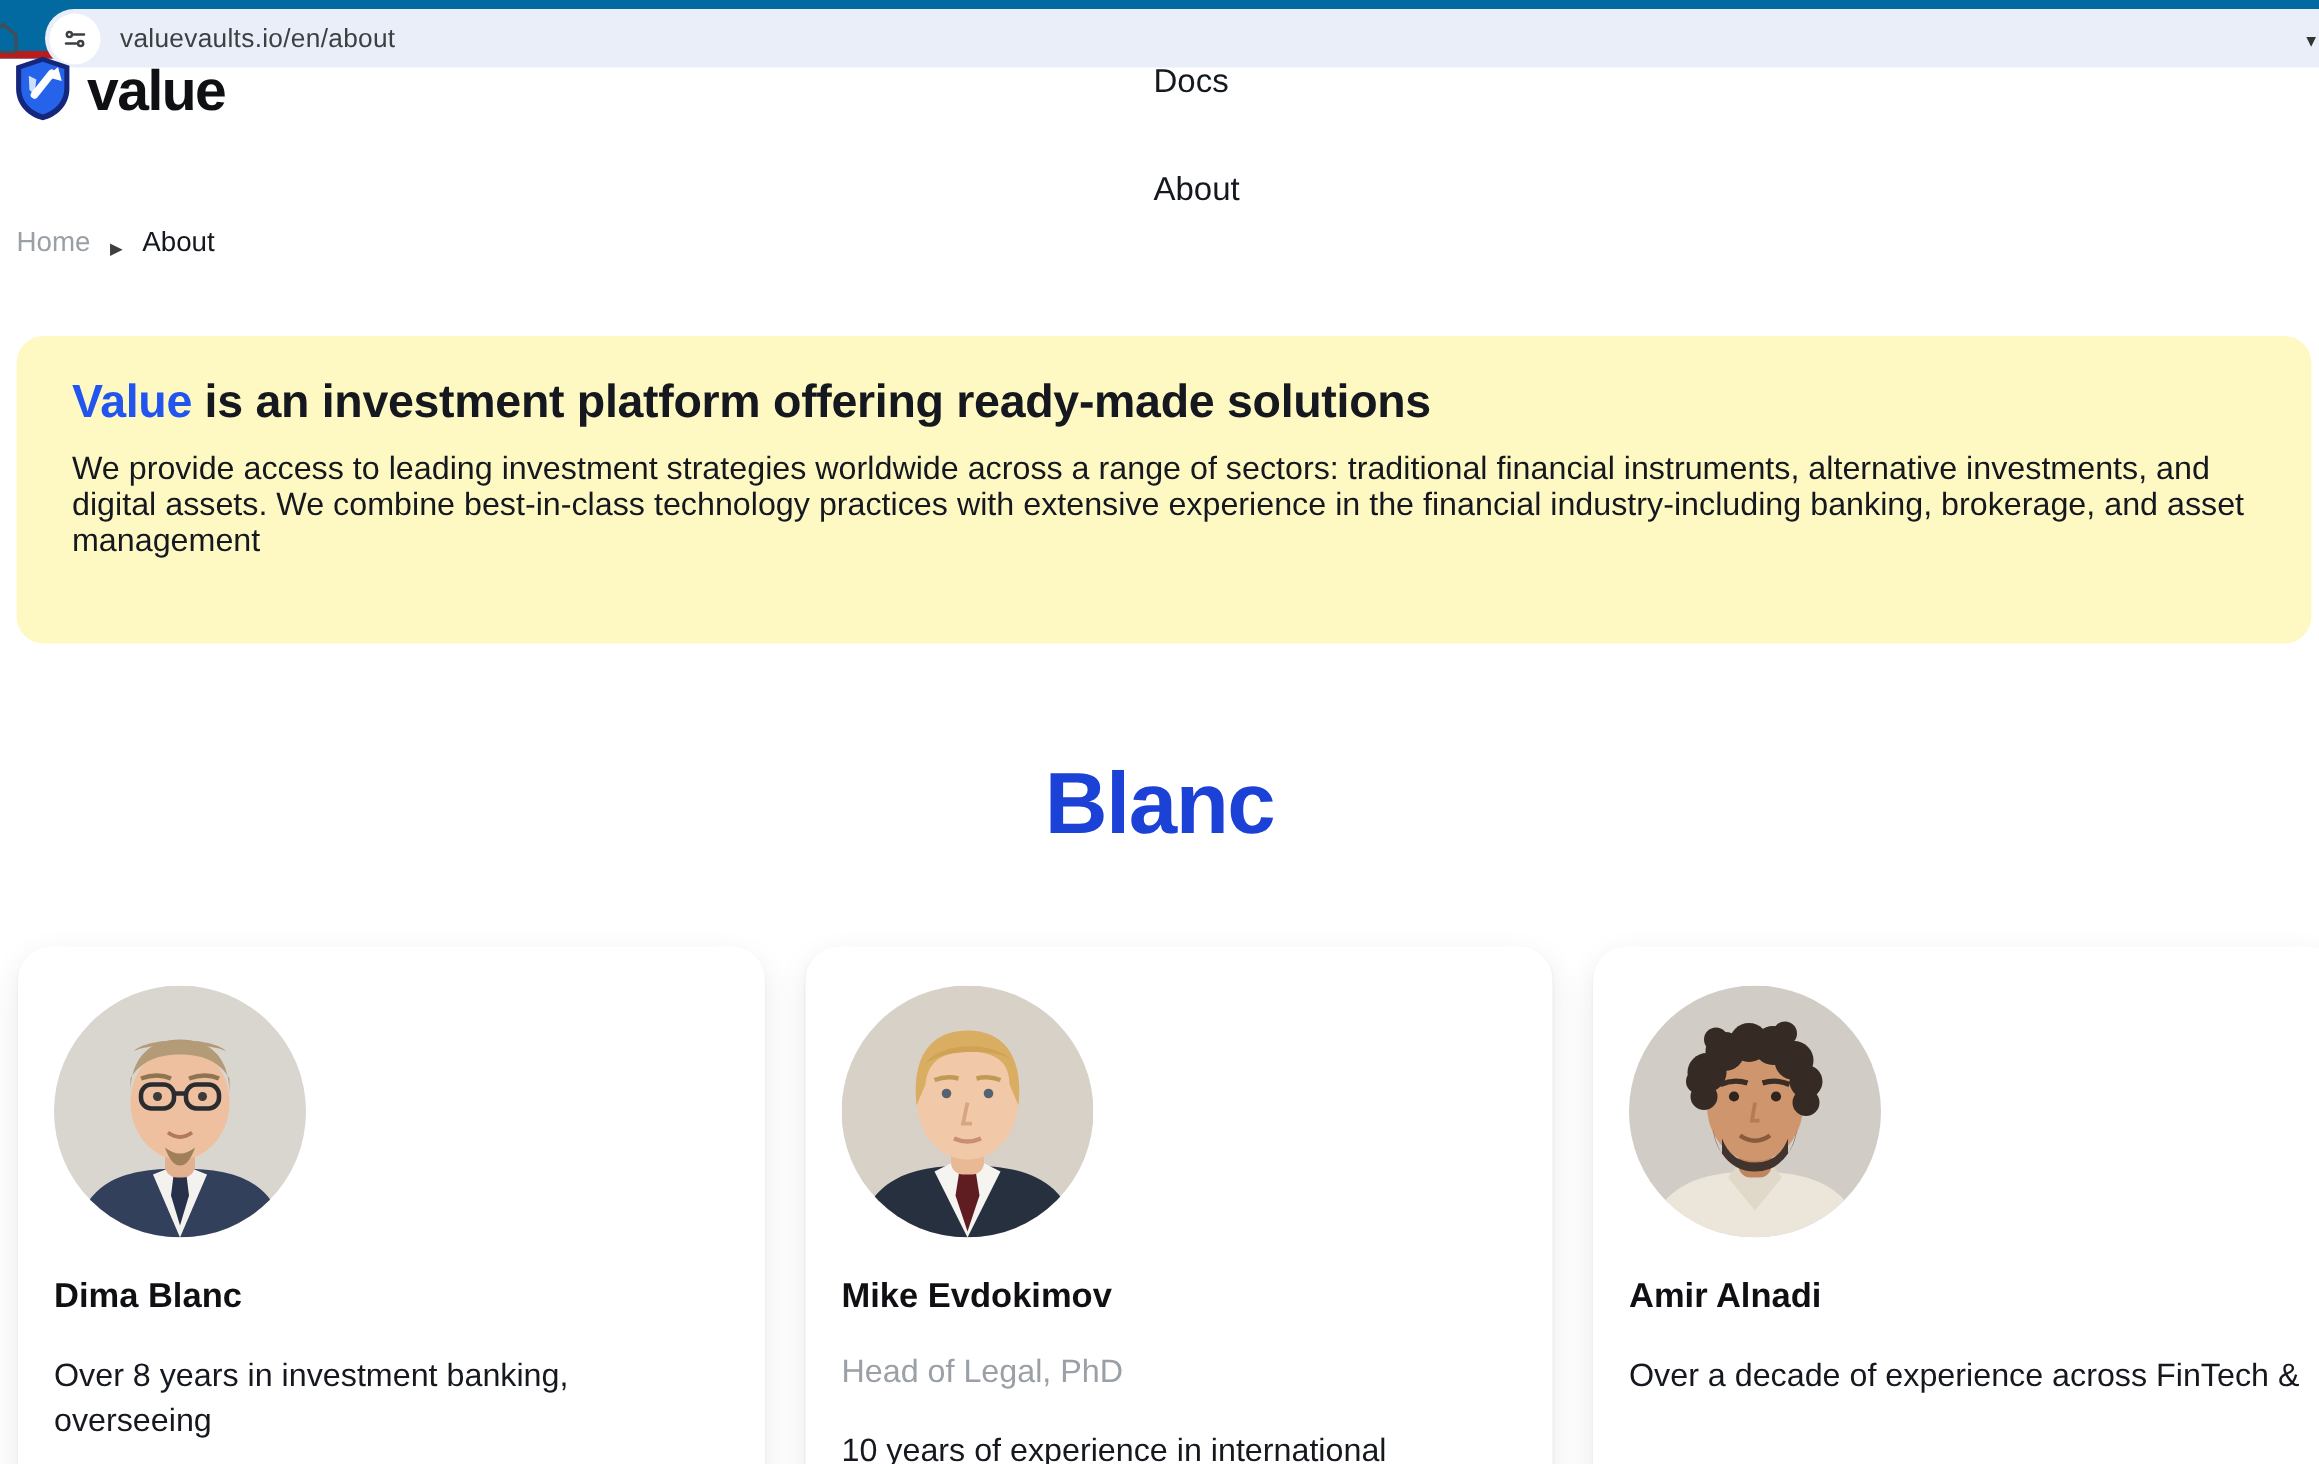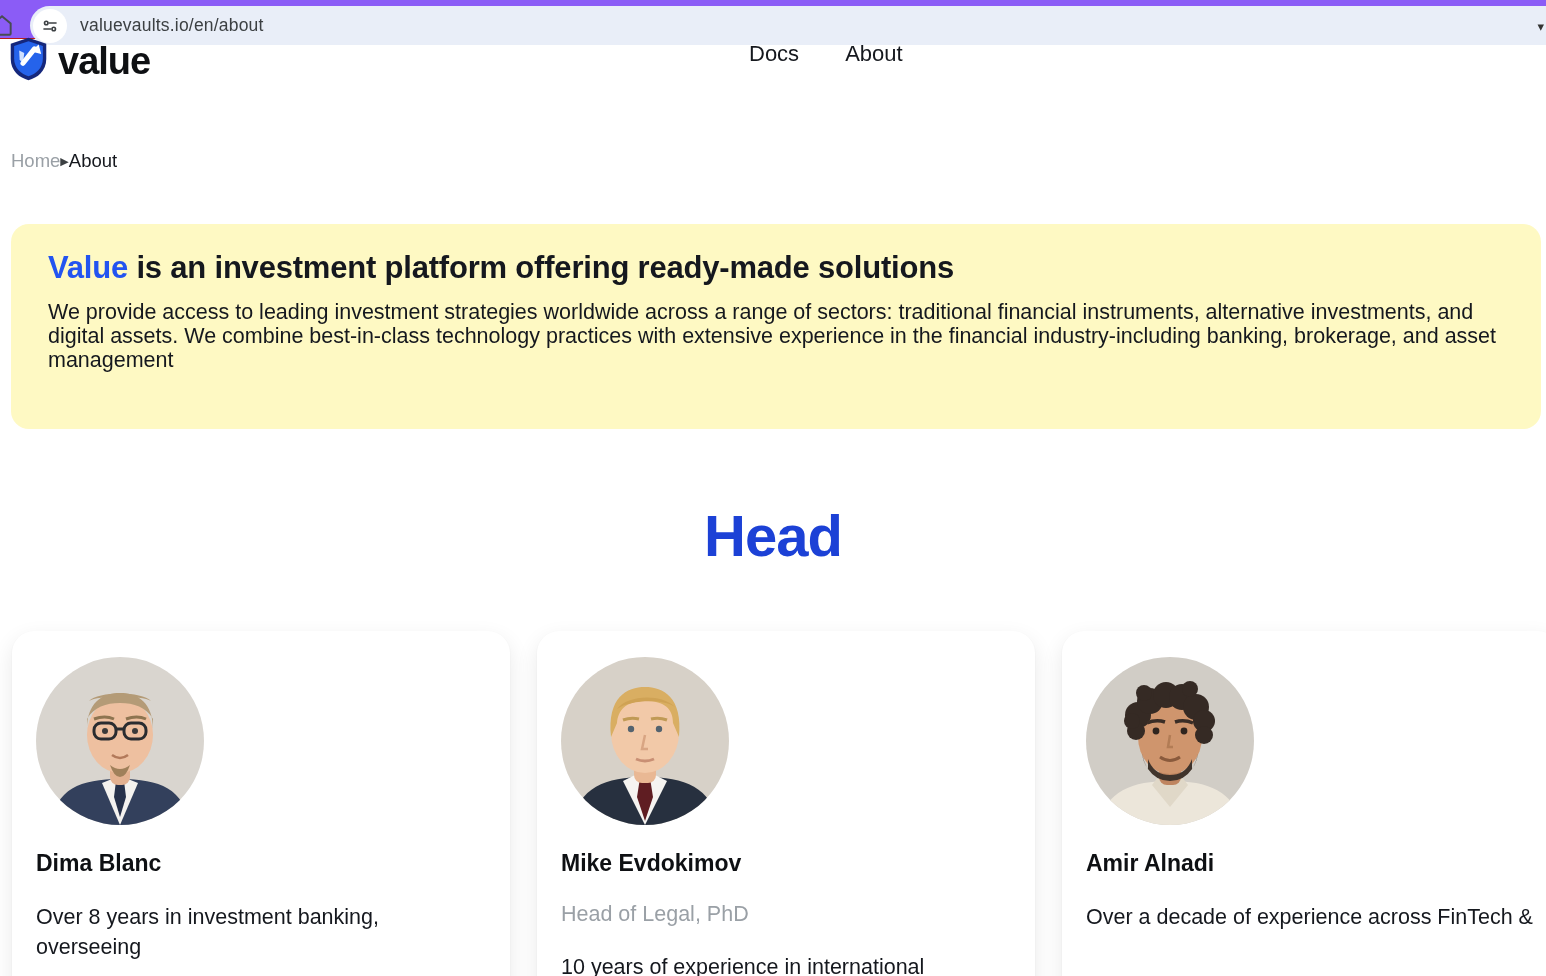--- a/index.html
+++ b/index.html
@@ -1,38 +1,38 @@
 <!DOCTYPE html>
 <html><head>
 <meta charset="utf-8">
 <style>
   * { margin:0; padding:0; box-sizing:border-box; }
   html,body { width:1546px; height:976px; overflow:hidden; background:#fff;
               font-family:"Liberation Sans", sans-serif; color:#15181e; }
 
   
-  .chrome { position:relative; height:39px; background:#8b5cf6; border-bottom:1px solid #b91c1c; }
+  .chrome { position:relative; height:39px; background:#0369a1; border-bottom:5px solid #b91c1c; }
   .home-ico { position:absolute; left:-11px; top:12px; color:#474b52; }
   .url-pill { position:absolute; left:30px; right:-26px; top:6px; height:39px;
               background:#e9eef8; border-radius:20px; display:flex; align-items:center; }
   .tune-circle { width:34px; height:34px; border-radius:50%; background:#fff;
                  margin-left:3px; display:flex; align-items:center; justify-content:center; }
   .url-text { margin-left:13px; font-size:17.5px; color:#3c4043; letter-spacing:.2px; }
   .pill-caret { position:absolute; right:28px; top:13px; color:#333; font-size:13px; }
 
   
   .site-header { position:relative; height:92px; }
   .logo { position:absolute; left:8px; top:-2px; display:flex; align-items:center; cursor:pointer; }
   .logo-word { font-size:38px; font-weight:700; letter-spacing:-1px; color:#0e1013; margin-left:9px; }
-  .nav { position:absolute; left:749px; top:2px; display:flex; gap:46px; }
+  .nav { position:absolute; left:769px; top:2px; display:flex; gap:46px;flex-direction:column; }
   .nav a { font-size:22px; color:#15181e; text-decoration:none; cursor:pointer; }
 
   
-  .breadcrumb { position:absolute; left:11px; top:150px; display:flex; align-items:center;
-                font-size:18.5px; }
+  .breadcrumb { position:absolute; left:11px; top:150px; display:flex; align-items:flex-end;
+                gap:13px; font-size:18.5px; }
   .bc-home { color:#9aa0a6; cursor:pointer; }
   .bc-sep  { color:#3c4043; font-size:11px; }
   .bc-cur  { color:#15181e; font-weight:500; }
 
   
   .hero { position:absolute; left:11px; top:224px; width:1530px; height:205px;
           background:#fef9c3; border-radius:18px; padding:26px 36px 0 37px; }
   .hero h1 { font-size:31px; font-weight:700; letter-spacing:-.2px; }
   .hero h1 .hl { color:#2254f0; }
   .hero p  { margin-top:14px; font-size:21.5px; line-height:24px; max-width:1460px; color:#15181e; }
@@ -96,21 +96,21 @@
   <span class="bc-home">Home</span>
   <span class="bc-sep">▶</span>
   <span class="bc-cur">About</span>
 </div>
 
 <section class="hero">
   <h1><span class="hl">Value</span><span> is an investment platform offering ready-made solutions</span></h1>
   <p>We provide access to leading investment strategies worldwide across a range of sectors: traditional financial instruments, alternative investments, and digital assets. We combine best-in-class technology practices with extensive experience in the financial industry-including banking, brokerage, and asset management</p>
 </section>
 
-<div class="team-heading">Head</div>
+<div class="team-heading">Blanc</div>
 
 <div class="cards">
 
   <div class="card">
     <div class="photo">
       <svg width="168" height="168" viewBox="0 0 168 168">
         <rect width="168" height="168" fill="#d9d5cf"></rect>
         <path d="M14 168 C20 132 44 122 84 122 C124 122 148 132 154 168 Z" fill="#33405c"></path>
         <path d="M66 126 L84 168 L102 126 L92 122 L76 122 Z" fill="#f4f2ef"></path>
         <path d="M80 124 L88 124 L90 140 L84 160 L78 140 Z" fill="#27314a"></path>

